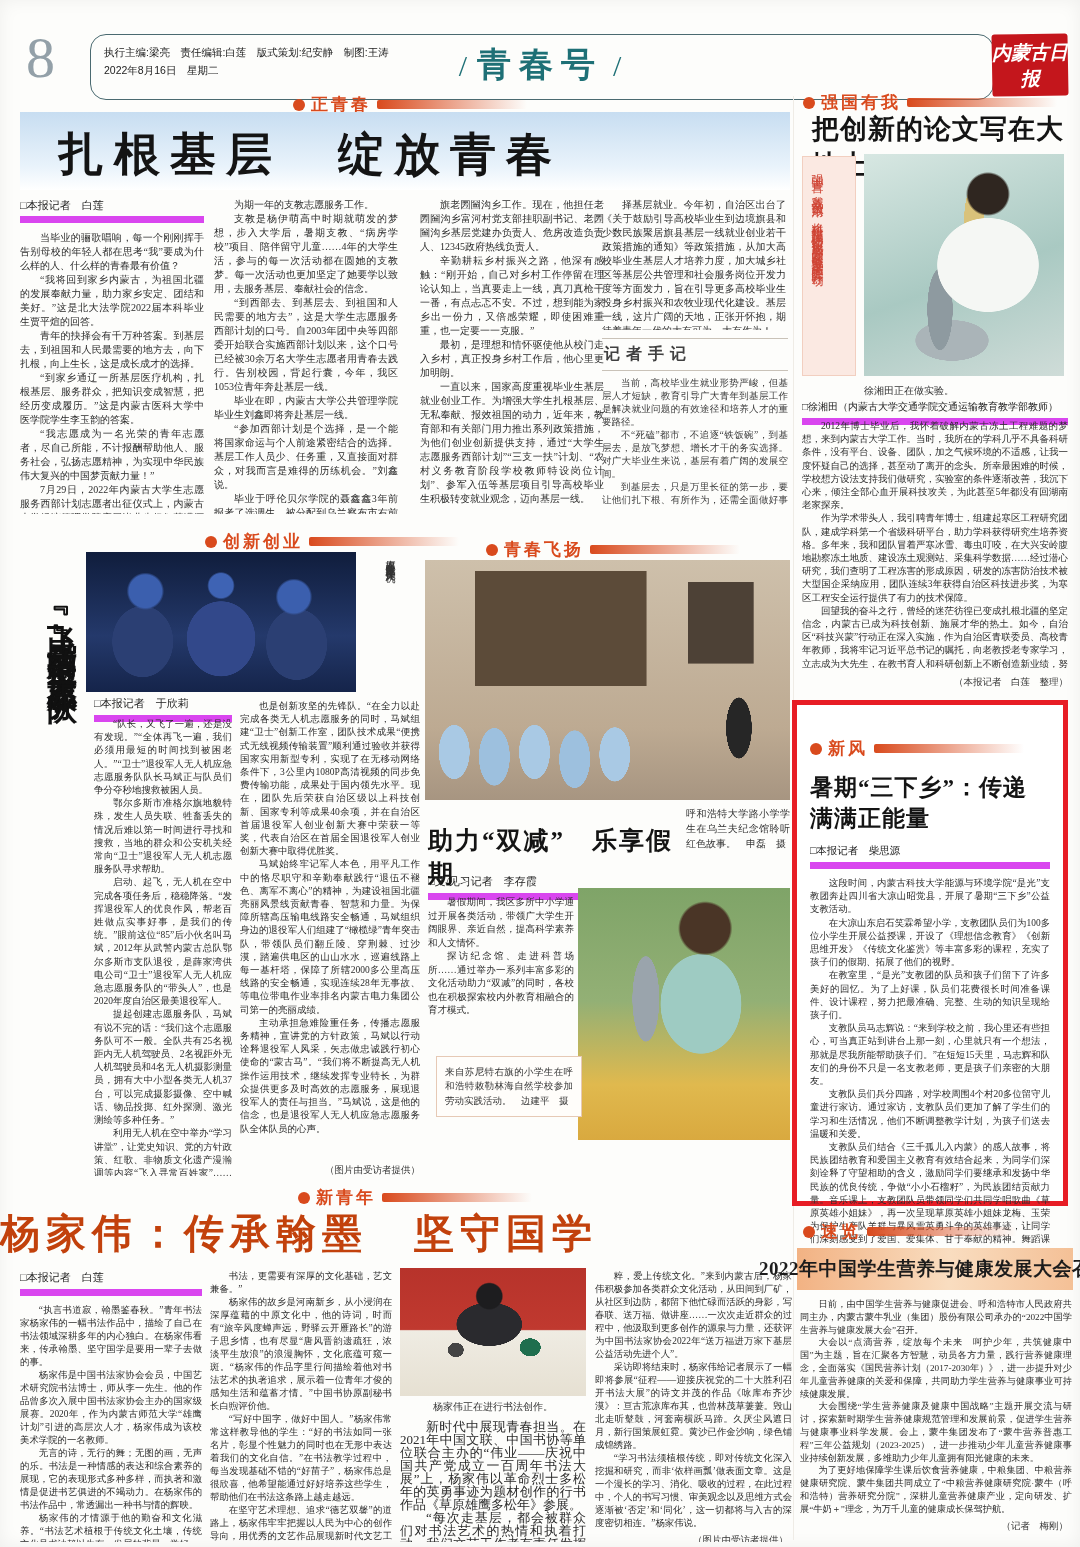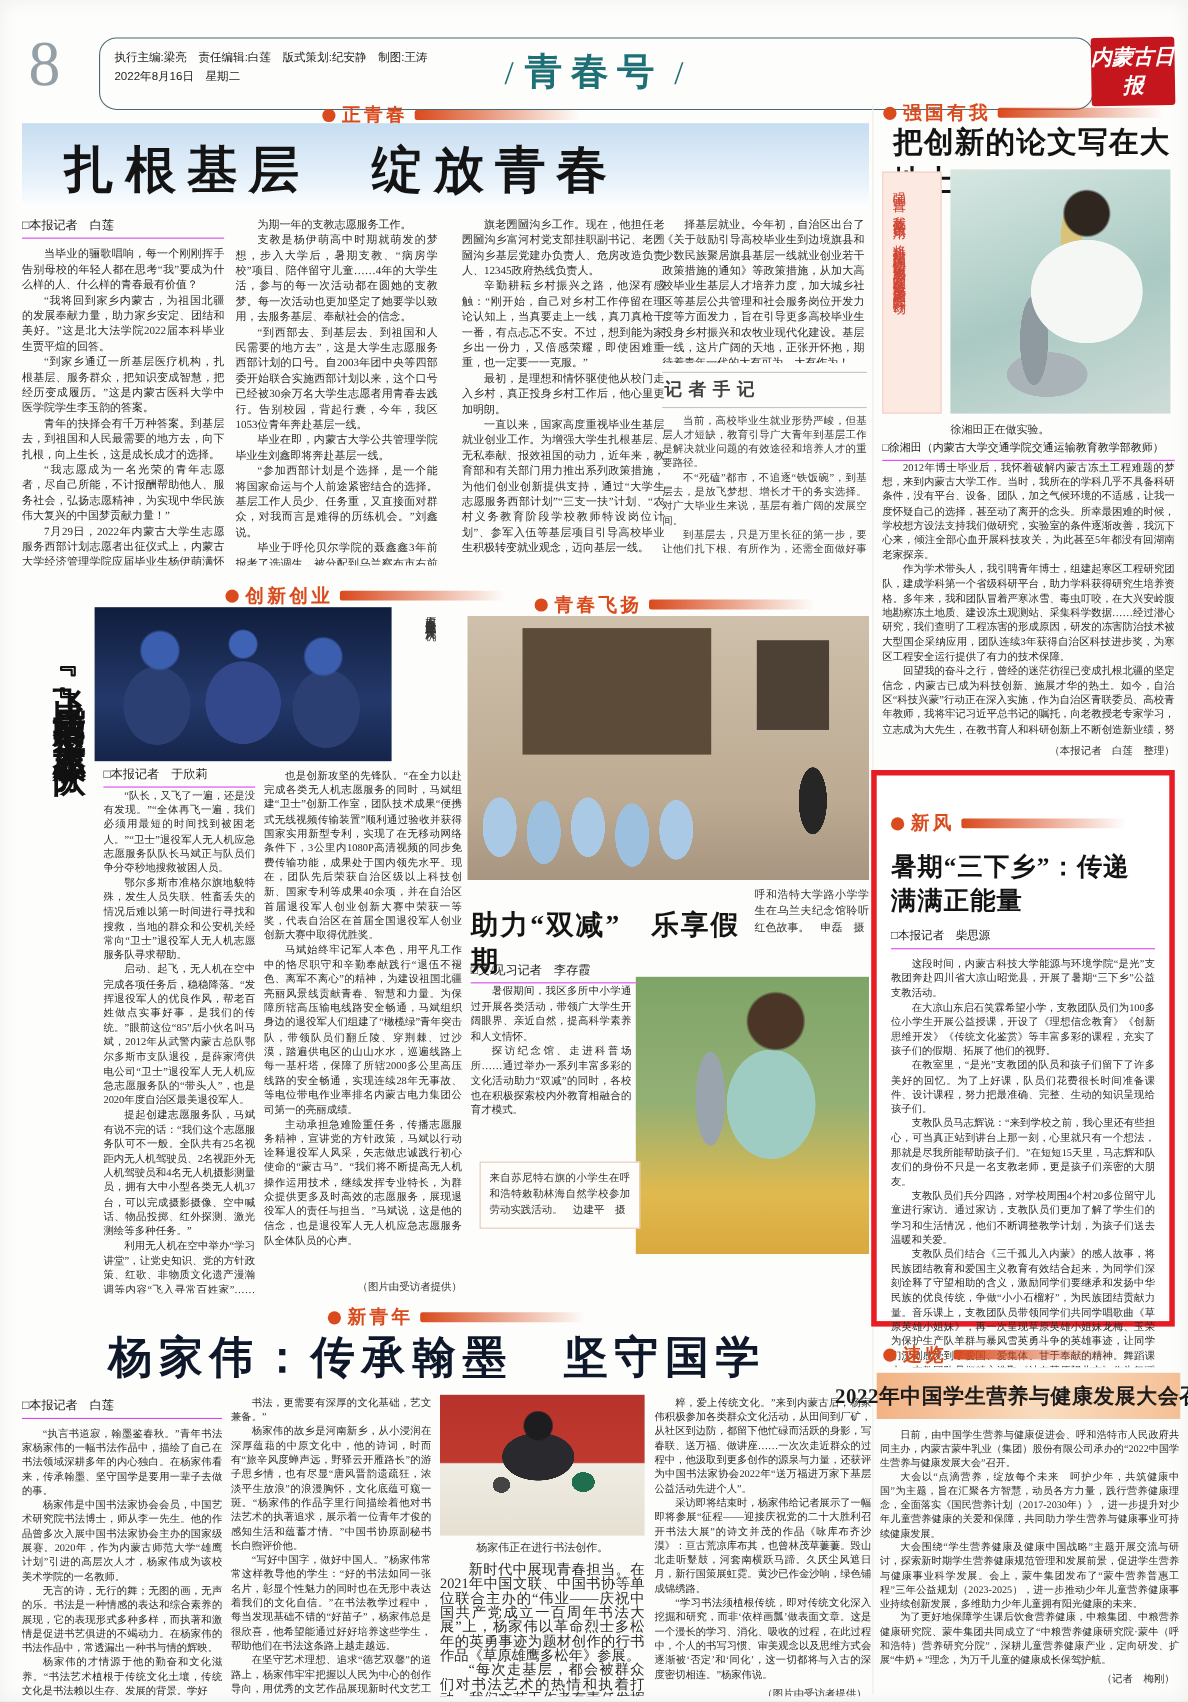--- a/index.html
+++ b/index.html
@@ -16,21 +16,21 @@
   #masthead{position:absolute;right:12px;top:34px;width:76px;height:62px;background:#c4161c;border-radius:3px;
             color:#fff;font-weight:bold;font-size:19px;line-height:1.35;text-align:center;padding-top:6px;box-sizing:border-box;
             font-style:italic;transform:rotate(-1deg);}
   
   .slabel{position:absolute;display:flex;align-items:center;gap:6px;}
   .slabel .dot{width:12px;height:12px;border-radius:50%;background:#d94a1d;}
   .slabel .txt{color:#d94a1d;font-size:17px;font-weight:bold;letter-spacing:3px;white-space:nowrap;}
   .slabel .bar{height:9px;width:150px;background:linear-gradient(to right,#d94a1d,rgba(246,178,128,0));border-radius:2px;}
   
   .art p{margin:0;text-indent:2em;text-align:justify;}
-  .byline{font-size:11px;color:#222;border-bottom:1px solid #d946ef;padding-bottom:4px;margin-bottom:8px;}
+  .byline{font-size:11px;color:#222;border-bottom:7px solid #d946ef;padding-bottom:4px;margin-bottom:8px;}
   .clip{overflow:hidden;}
   .sig{text-align:right;font-size:9.5px;color:#333;padding-right:4px;margin-top:4px;}
   .vdiv{position:absolute;left:793px;top:96px;height:1444px;border-left:1px solid #efece6;}
   
   #zq-label{left:293px;top:93px;}
   #zq-banner{position:absolute;left:20px;top:112px;width:770px;height:78px;
              background:linear-gradient(180deg,#c7ddf1 0%,#e9f3fb 70%,#ffffff 100%);}
   #zq-headline{font-size:46px;font-weight:bold;letter-spacing:10px;color:#141414;padding:12px 0 0 38px;}
   .zq-col{position:absolute;top:198px;width:184px;height:316px;font-size:10px;line-height:14px;}
   #zq-c1{left:20px;}#zq-c2{left:214px;}#zq-c3{left:408px;margin-left:12px;}#zq-c4{left:602px;height:132px;}
@@ -109,22 +109,22 @@
   
   #xf-box{position:absolute;left:792px;top:700px;width:276px;height:506px;border:5px solid #e71d25;background:#fff;
           box-sizing:border-box;padding:28px 13px;}
   #xf-label{position:static;margin-top:4px;}
   #xf-headline{font-size:23px;font-weight:bold;letter-spacing:1px;color:#141414;margin:12px 0 10px;}
   #xf-box .byline{font-size:10.5px;}
   #xf-body{height:372px;overflow:hidden;}
   #xf-body p{font-size:9.4px;line-height:13.2px;}
   
   #xq-label{left:298px;top:1186px;}
-  #xq-headline{position:absolute;left:0;width:795px;top:1206px;text-align:center;
-               font-size:40px;font-weight:bold;letter-spacing:6px;color:#0f172a;}
+  #xq-headline{position:absolute;left:0;width:795px;top:1206px;text-align:left;
+               font-size:40px;font-weight:bold;letter-spacing:6px;color:#c2410c;}
   .xq-col{position:absolute;top:1270px;height:272px;}
   #xq-c1{left:20px;width:182px;}
   #xq-c2{left:210px;width:182px;}
   #xq-c4{left:595px;width:197px;}
   .xq-col p{font-size:9.4px;line-height:13px;}
   #xq-photo{position:absolute;left:400px;top:1268px;width:186px;height:128px;
     background:
       radial-gradient(circle at 48% 22%,#1d1d1f 0 9%,transparent 10%),
       radial-gradient(ellipse 25% 24% at 48% 44%,#2a2a2e 0 70%,transparent 71%),
       radial-gradient(ellipse 8% 10% at 70% 62%,#1f6e4e 0 70%,transparent 71%),
@@ -164,22 +164,22 @@
     <span class="bar"></span>
   </div>
   <div id="zq-banner">
     <div id="zq-headline">扎根基层　绽放青春</div>
   </div>
   <div class="zq-col art clip" id="zq-c1">
     <div class="byline">□本报记者　白莲</div>
     <div>
         <p>当毕业的骊歌唱响，每一个刚刚挥手告别母校的年轻人都在思考“我”要成为什么样的人、什么样的青春最有价值？</p>
         <p>“我将回到家乡内蒙古，为祖国北疆的发展奉献力量，助力家乡安定、团结和美好。”这是北大法学院2022届本科毕业生贾平煊的回答。</p>
+        <p>青年的抉择会有千万种答案。到基层去，到祖国和人民最需要的地方去，向下扎根，向上生长，这是成长成才的选择。</p>
         <p>“到家乡通辽一所基层医疗机构，扎根基层、服务群众，把知识变成智慧，把经历变成履历。”这是内蒙古医科大学中医学院学生李玉韵的答案。</p>
-        <p>青年的抉择会有千万种答案。到基层去，到祖国和人民最需要的地方去，向下扎根，向上生长，这是成长成才的选择。</p>
         <p>“我志愿成为一名光荣的青年志愿者，尽自己所能，不计报酬帮助他人、服务社会，弘扬志愿精神，为实现中华民族伟大复兴的中国梦贡献力量！”</p>
         <p>7月29日，2022年内蒙古大学生志愿服务西部计划志愿者出征仪式上，内蒙古大学经济管理学院应届毕业生杨伊萌满怀期待，再过十几天，她即将在呼和浩特市托克托县开展</p>
       </div>
   </div>
   <div class="zq-col art clip" id="zq-c2">
       <p>为期一年的支教志愿服务工作。</p>
       <p>支教是杨伊萌高中时期就萌发的梦想，步入大学后，暑期支教、“病房学校”项目、陪伴留守儿童……4年的大学生活，参与的每一次活动都在圆她的支教梦。每一次活动也更加坚定了她要学以致用，去服务基层、奉献社会的信念。</p>
       <p>“到西部去、到基层去、到祖国和人民需要的地方去”，这是大学生志愿服务西部计划的口号。自2003年团中央等四部委开始联合实施西部计划以来，这个口号已经被30余万名大学生志愿者用青春去践行。告别校园，背起行囊，今年，我区1053位青年奔赴基层一线。</p>
       <p>毕业在即，内蒙古大学公共管理学院毕业生刘鑫即将奔赴基层一线。</p>
       <p>“参加西部计划是个选择，是一个能将国家命运与个人前途紧密结合的选择。基层工作人员少、任务重，又直接面对群众，对我而言是难得的历练机会。”刘鑫说。</p>

